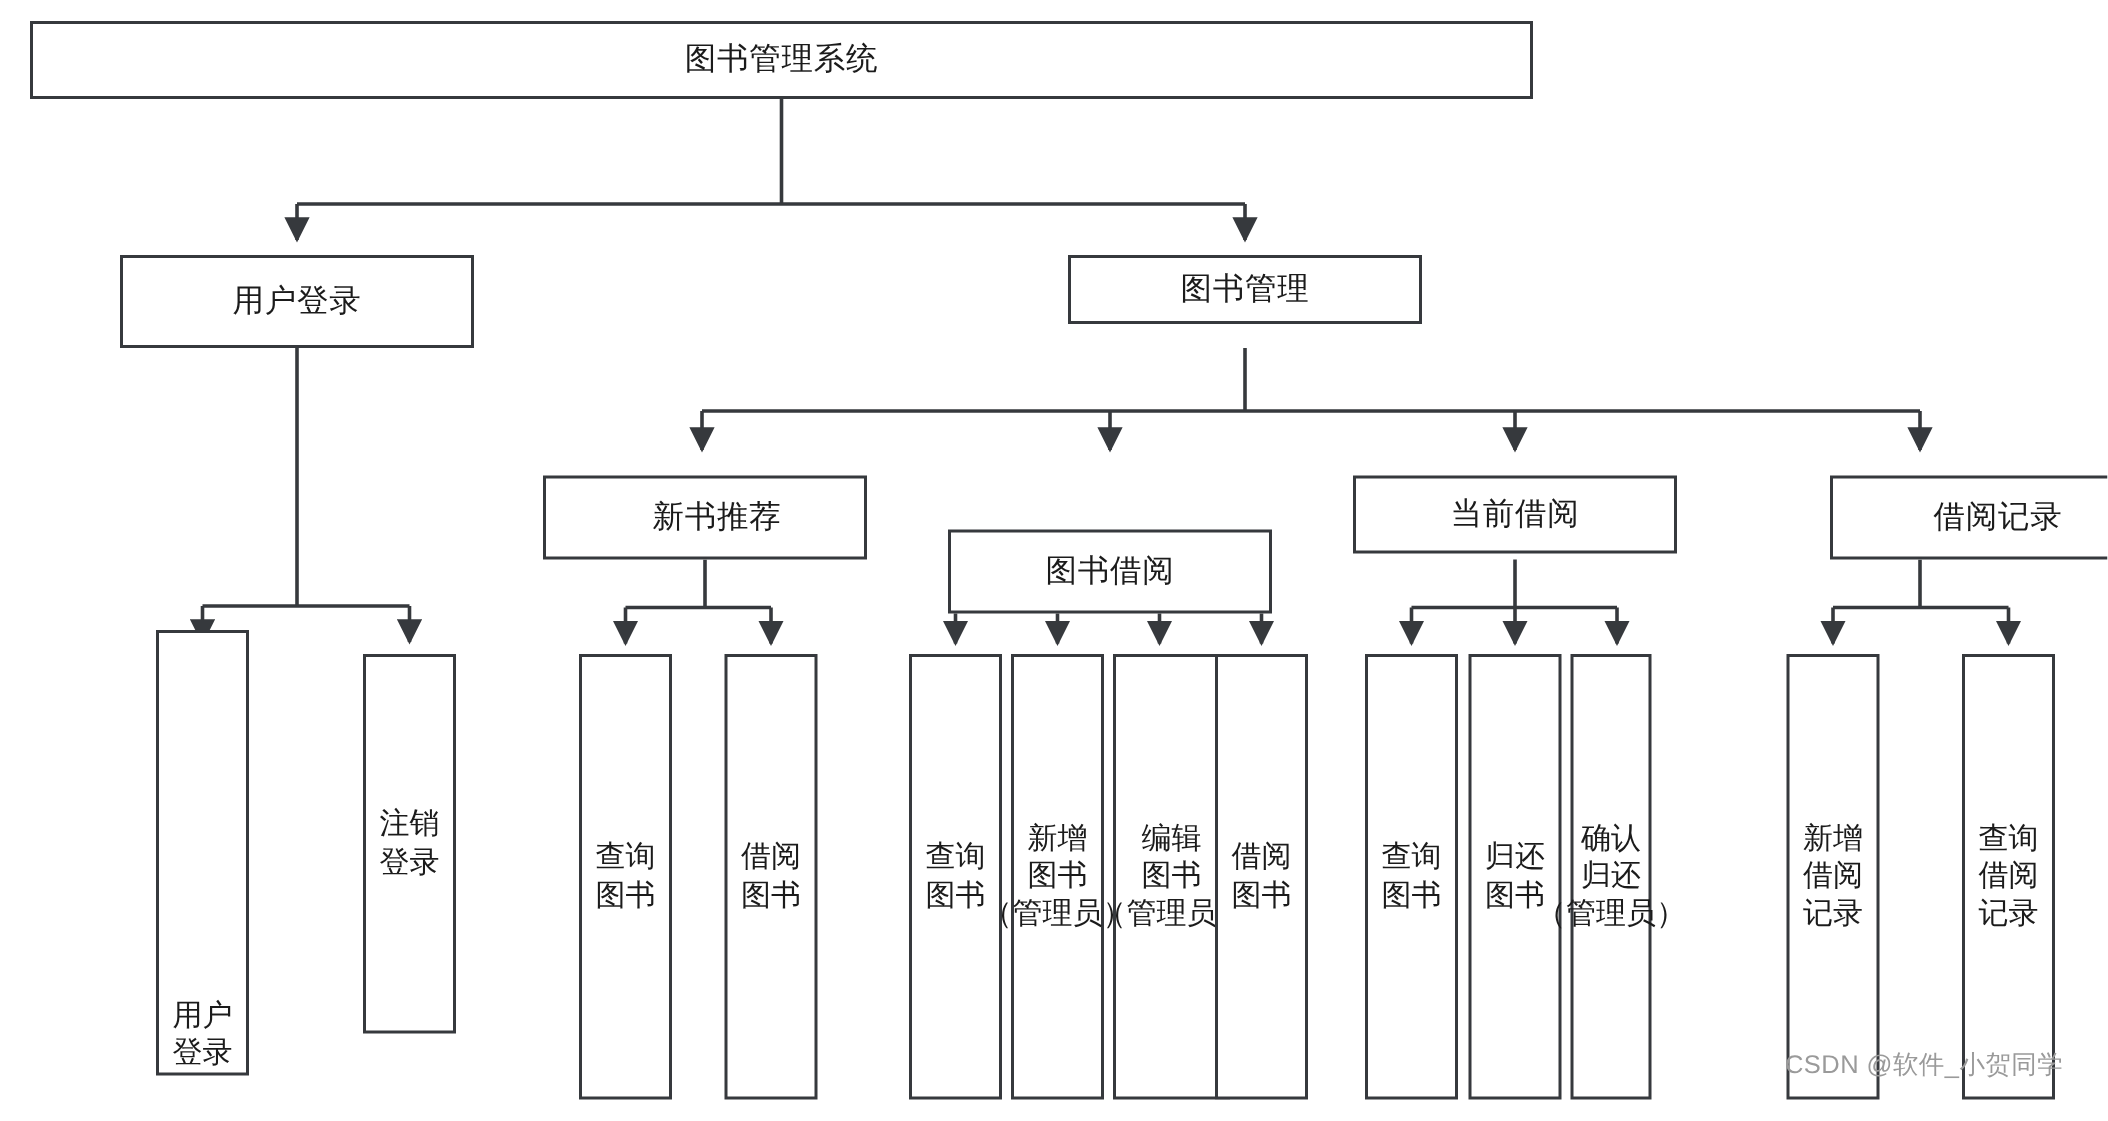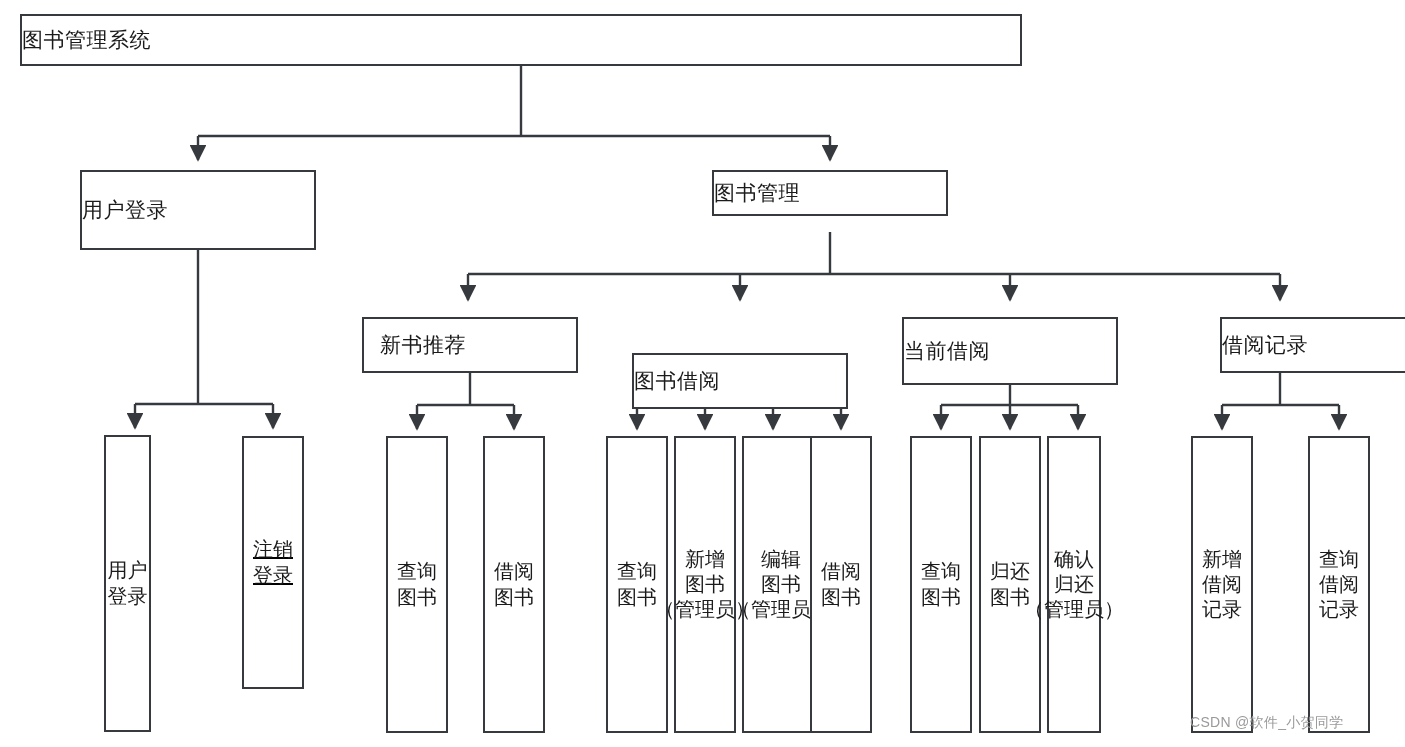--- a/index.html
+++ b/index.html
@@ -22,21 +22,21 @@
     width: 1405px;
     height: 747px;
   }
   .node {
     position: absolute;
     box-sizing: border-box;
     background: #ffffff;
     border: 2px solid #36393d;
     display: flex;
     align-items: center;
-    justify-content: flex-start;
+    justify-content: center;
     z-index: 3;
   }
   .node .label {
     color: #1b1b1b;
     text-align: center;
     line-height: 1.18;
     white-space: pre;
   }
   .node.horiz .label {
     font-size: 21px;
@@ -48,22 +48,22 @@
   }
   .node.vert .label {
     font-size: 20px;
     line-height: 1.26;
     letter-spacing: 0px;
   }
   .root .label { font-size: 21px; }
   .watermark {
     position: absolute;
     left: 1190px;
-    top: 714px;
-    font-size: 14px;
+    top: 698px;
+    font-size: 17px;
     color: #9a9a9a;
     z-index: 5;
     white-space: nowrap;
     letter-spacing: 0.3px;
   }
 </style>
 </head>
 <body>
 
 <div id="canvas">
@@ -115,45 +115,45 @@
       <path d="M 1222 405 L 1339 405"></path>
       <path d="M 1222 405 L 1222 429" marker-end="url(#arrow)"></path>
       <path d="M 1339 405 L 1339 429" marker-end="url(#arrow)"></path>
     </g>
   </svg>
 
   <div class="node horiz root" style="left:20px; top:14px; width:1002px; height:52px;">
     <span class="label">图书管理系统</span>
   </div>
 
-  <div class="node horiz" style="left:80px; top:170px; width:236px; height:80px;">
+  <div class="node horiz" style="left:80px; top:170px; width:236px; height:62px;">
     <span class="label">用户登录</span>
   </div>
   <div class="node horiz" style="left:712px; top:170px; width:236px; height:46px;">
     <span class="label">图书管理</span>
   </div>
 
   <div class="node horiz" style="left:362px; top:317px; width:216px; height:56px;padding-left:16px;">
     <span class="label">新书推荐</span>
   </div>
   <div class="node horiz" style="left:632px; top:317px; width:216px; height:56px;margin-top:36px;">
     <span class="label">图书借阅</span>
   </div>
-  <div class="node horiz" style="left:902px; top:317px; width:216px; height:68px;">
+  <div class="node horiz" style="left:902px; top:317px; width:216px; height:52px;">
     <span class="label">当前借阅</span>
   </div>
   <div class="node horiz" style="left:1220px; top:317px; width:224px; height:56px;">
     <span class="label">借阅记录</span>
   </div>
 
-  <div class="node vert" style="left:104px; top:435px; width:47px; height:297px;">
+  <div class="node vert" style="left:104px; top:420px; width:62px; height:297px;align-items:flex-end;">
     <span class="label">用户
 登录</span>
   </div>
-  <div class="node vert" style="left:242px; top:436px; width:62px; height:253px;text-decoration:underline;">
+  <div class="node vert" style="left:242px; top:436px; width:62px; height:253px;">
     <span class="label">注销
 登录</span>
   </div>
 
   <div class="node vert" style="left:386px; top:436px; width:62px; height:297px;">
     <span class="label">查询
 图书</span>
   </div>
   <div class="node vert" style="left:483px; top:436px; width:62px; height:297px;">
     <span class="label">借阅

